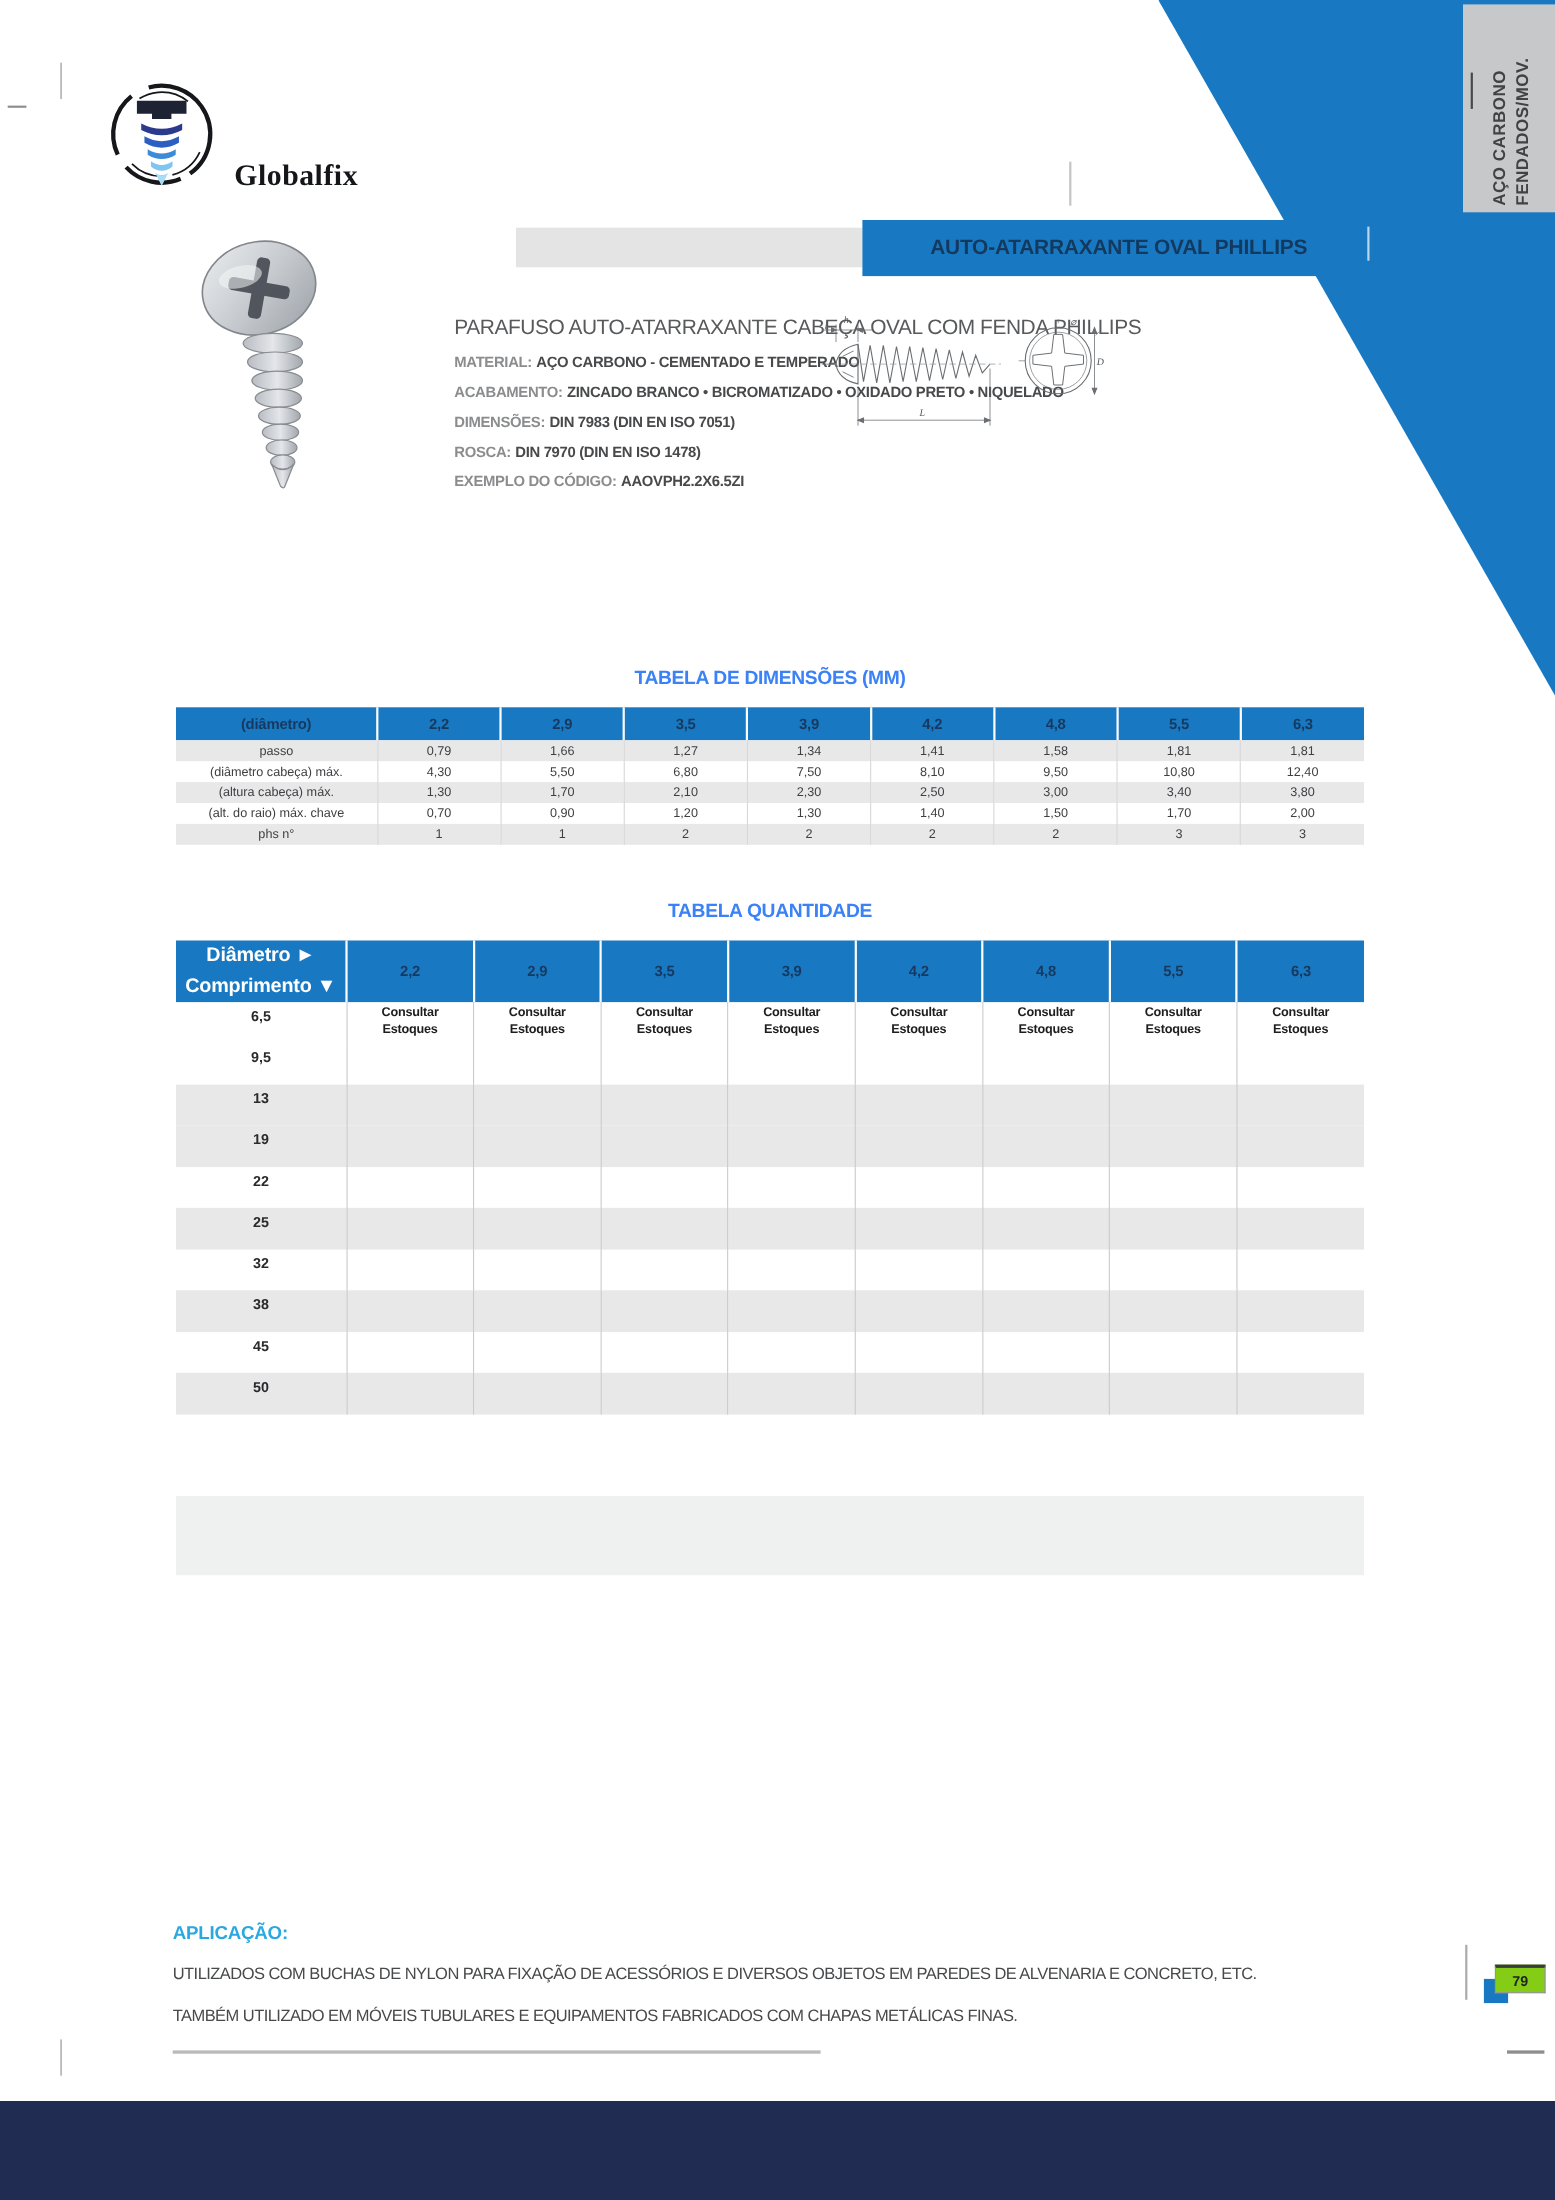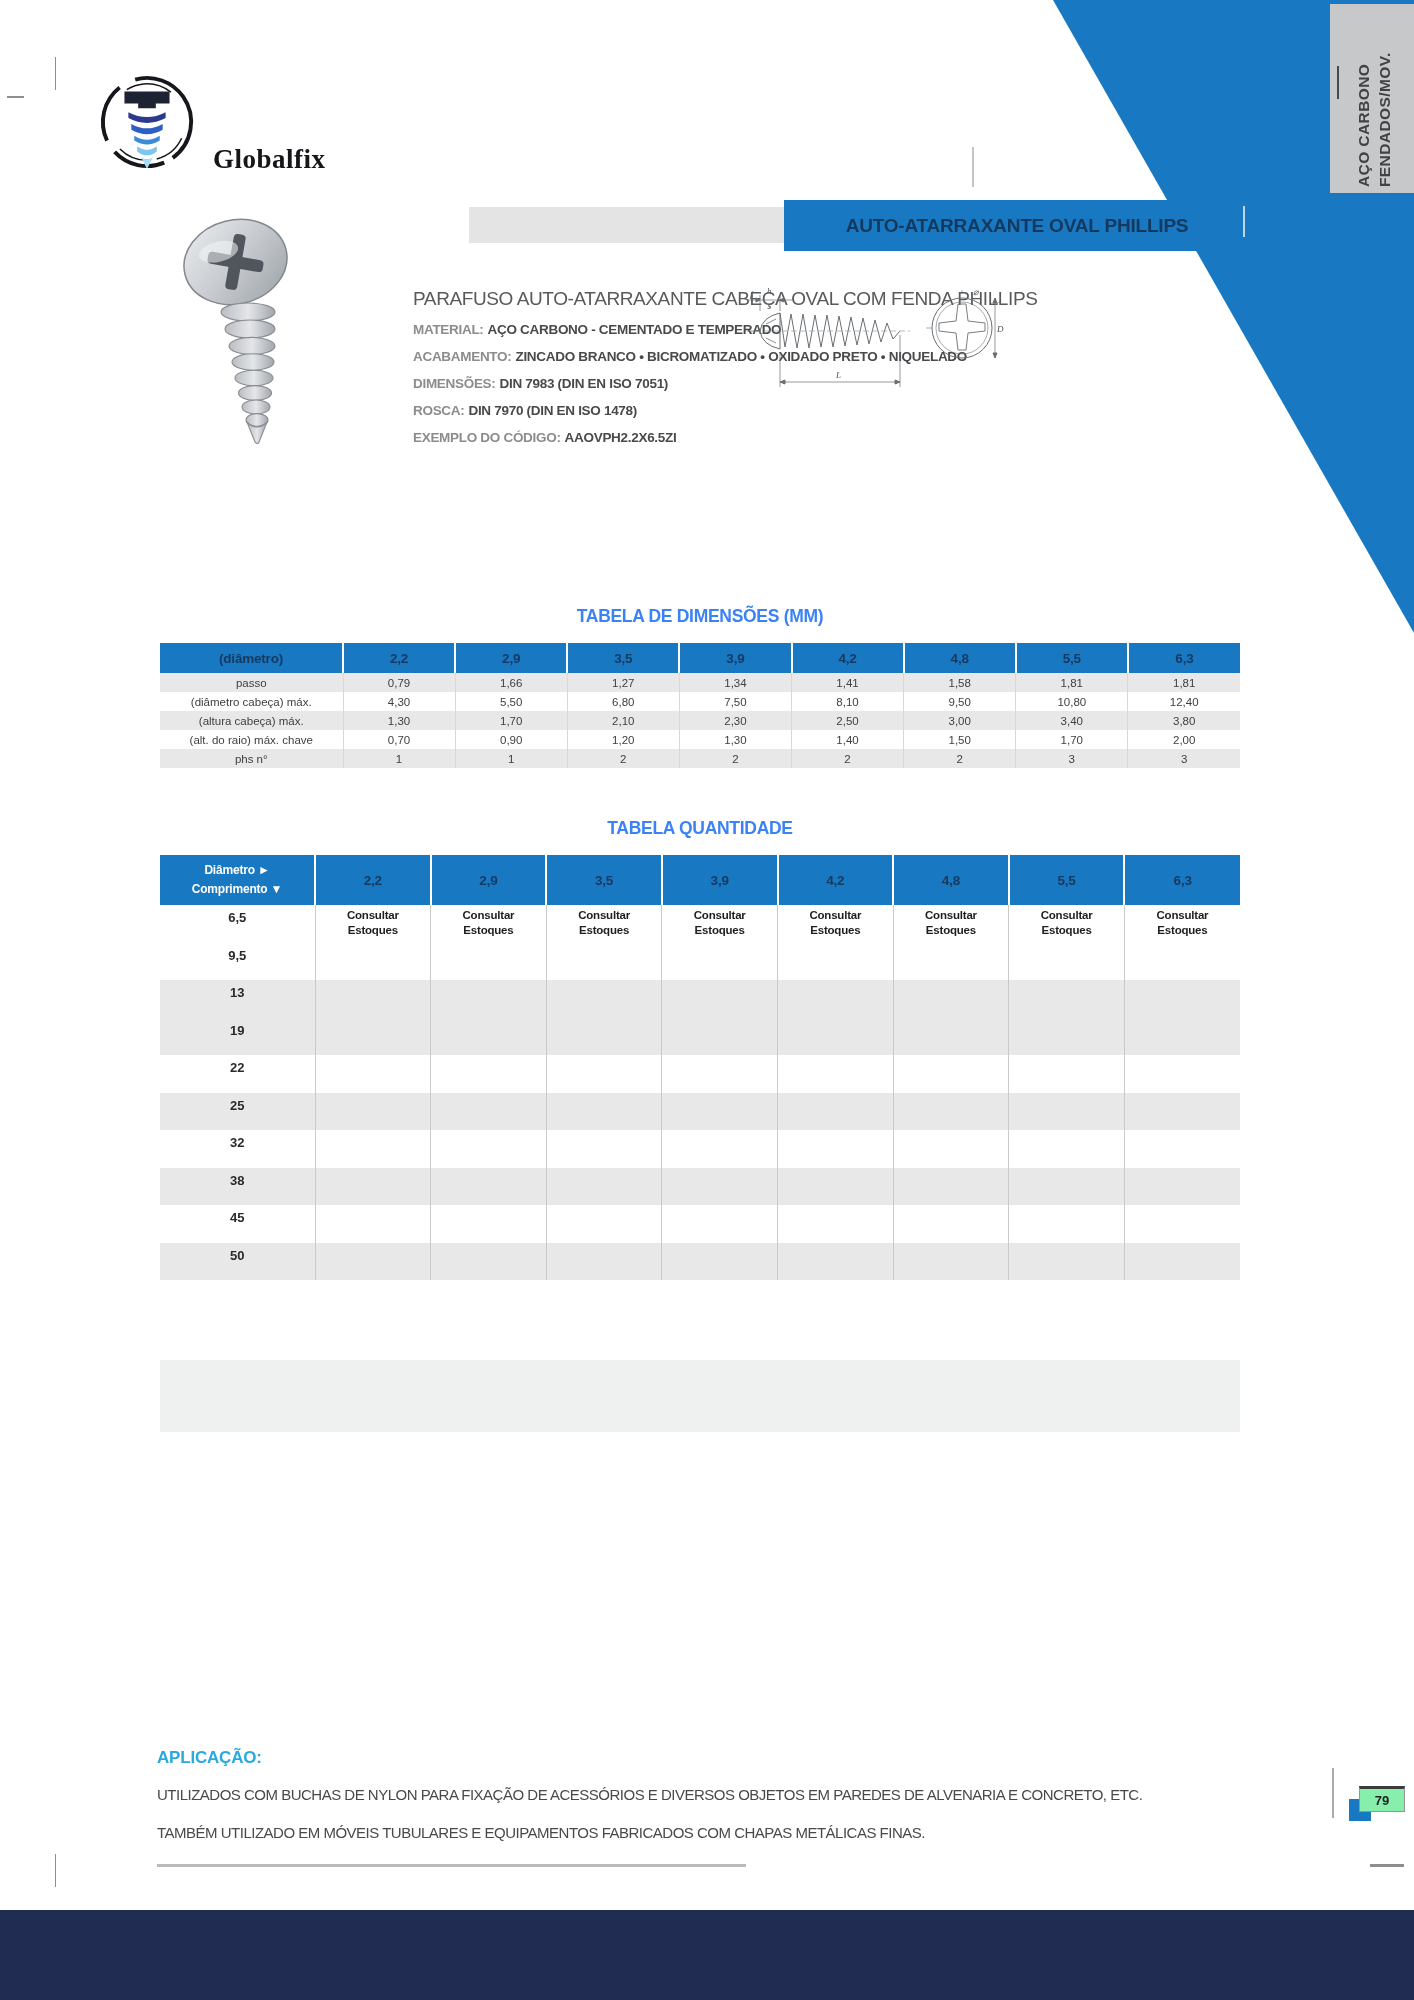--- a/index.html
+++ b/index.html
@@ -61,42 +61,42 @@
   #dim-table thead th:first-child{border-left:none;}
   #dim-table td{height:19px;font-size:11.5px;color:#3f4043;text-align:center;
     border-left:1px solid #d8d8d9;padding:0;}
   #dim-table td:first-child{border-left:none;}
   tr.gray{background:var(--row-gray);}
 
   #qty-table{position:absolute;left:160px;top:855px;width:1080px;}
   #qty-table thead th{height:50px;background:var(--accent);border-left:2px solid #fff;
     color:var(--navy);font-size:13.5px;font-weight:700;letter-spacing:-.2px;}
   #qty-table thead th:first-child{border-left:none;}
-  .corner-cell div{color:#fff;font-size:12px;font-weight:700;line-height:1.55;letter-spacing:-.2px;}
+  .corner-cell div{color:#fff;font-size:18px;font-weight:700;line-height:1.55;letter-spacing:-.2px;}
   #qty-table td{height:37.5px;vertical-align:top;text-align:center;
     border-left:1px solid #c9cacb;padding:0;}
   #qty-table td:first-child{border-left:none;}
   #qty-table td.len{font-weight:700;font-size:13px;color:#2a2a2c;padding-top:5px;}
   .stock{display:block;font-weight:700;font-size:11.5px;line-height:1.3;color:#1e1e20;
     padding-top:3px;white-space:pre-line;letter-spacing:-.2px;}
 
   .bottom-block{position:absolute;left:160px;top:1360px;width:1080px;height:72px;background:#eff0f0;}
 
   
   .app-label{position:absolute;left:157px;top:1748px;font-size:17px;font-weight:700;
     letter-spacing:-.2px;color:var(--light-blue);}
   .app-line1{position:absolute;left:157px;top:1786px;font-size:15px;letter-spacing:-.5px;color:var(--ink);}
   .app-line2{position:absolute;left:157px;top:1824px;font-size:15px;letter-spacing:-.5px;color:var(--ink);}
   .rule-long{position:absolute;left:157px;top:1864px;width:589px;height:3px;background:#b9babb;}
   .rule-short{position:absolute;left:1370px;top:1864px;width:34px;height:3px;background:#8d8e90;}
 
   
   .pn-vline{position:absolute;left:1332px;top:1768px;width:2px;height:50px;background:#a9aaab;}
   .pn-square{position:absolute;left:1349px;top:1799px;width:22px;height:22px;background:var(--accent);}
-  .pn-box{position:absolute;left:1359px;top:1786px;width:46px;height:26px;background:#86efac;
+  .pn-box{position:absolute;left:1359px;top:1786px;width:46px;height:26px;background:#84cc16;
     border:1px solid #949596;border-top:3px solid #3a3b3c;
     display:flex;align-items:center;justify-content:center;
     font-size:13px;font-weight:700;color:#222;}
 
   
   .footer{position:absolute;left:0;top:1910px;width:1414px;height:90px;background:var(--footer-navy);}
 </style>
 </head>
 <body>
 

